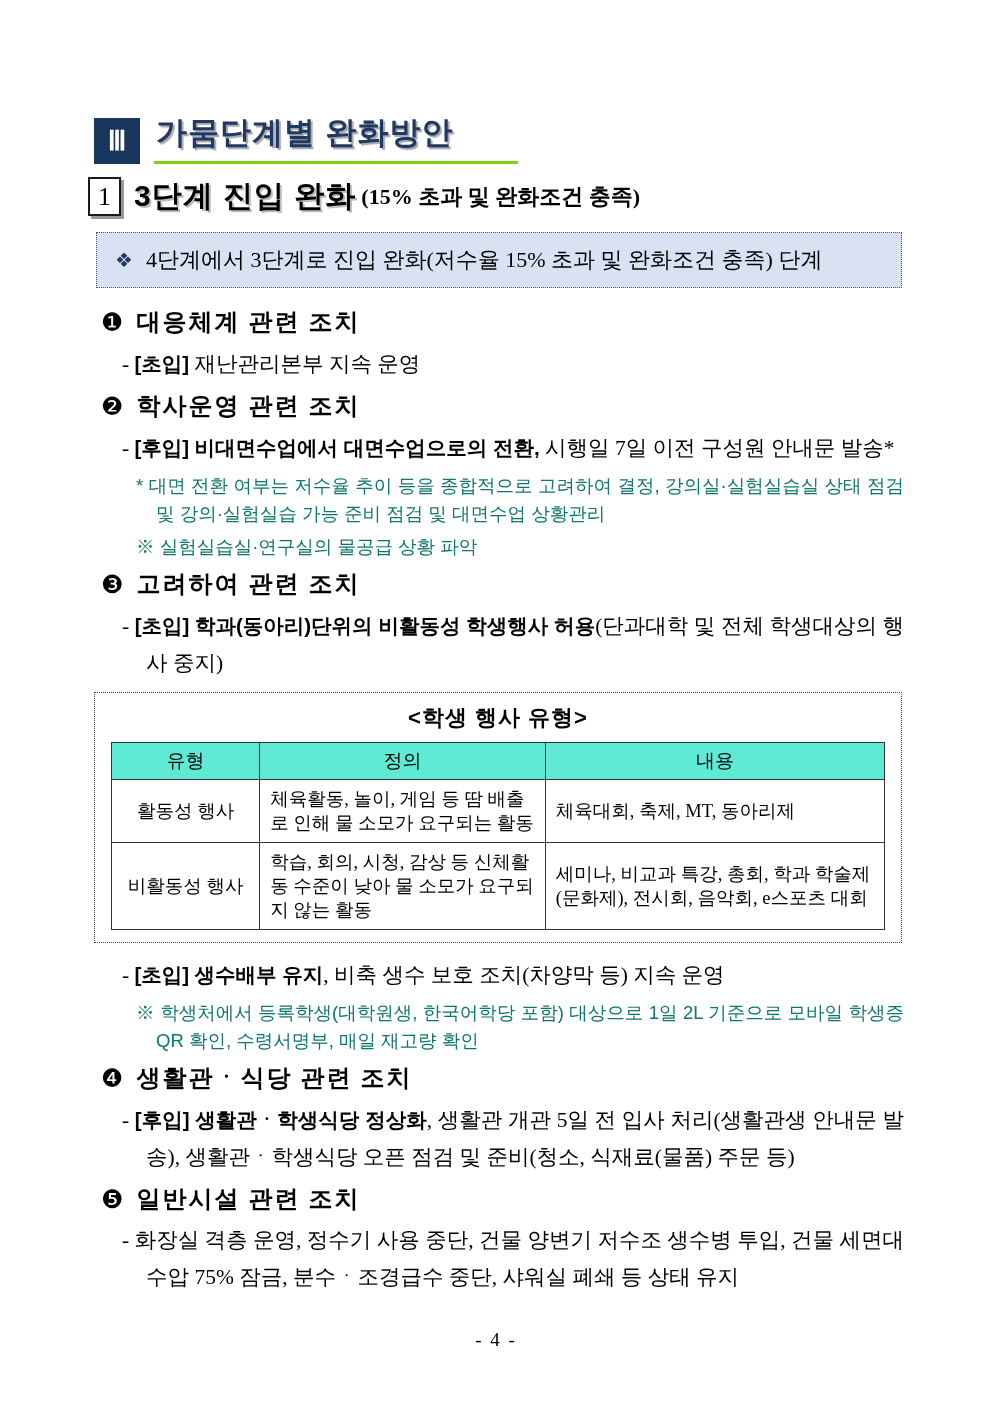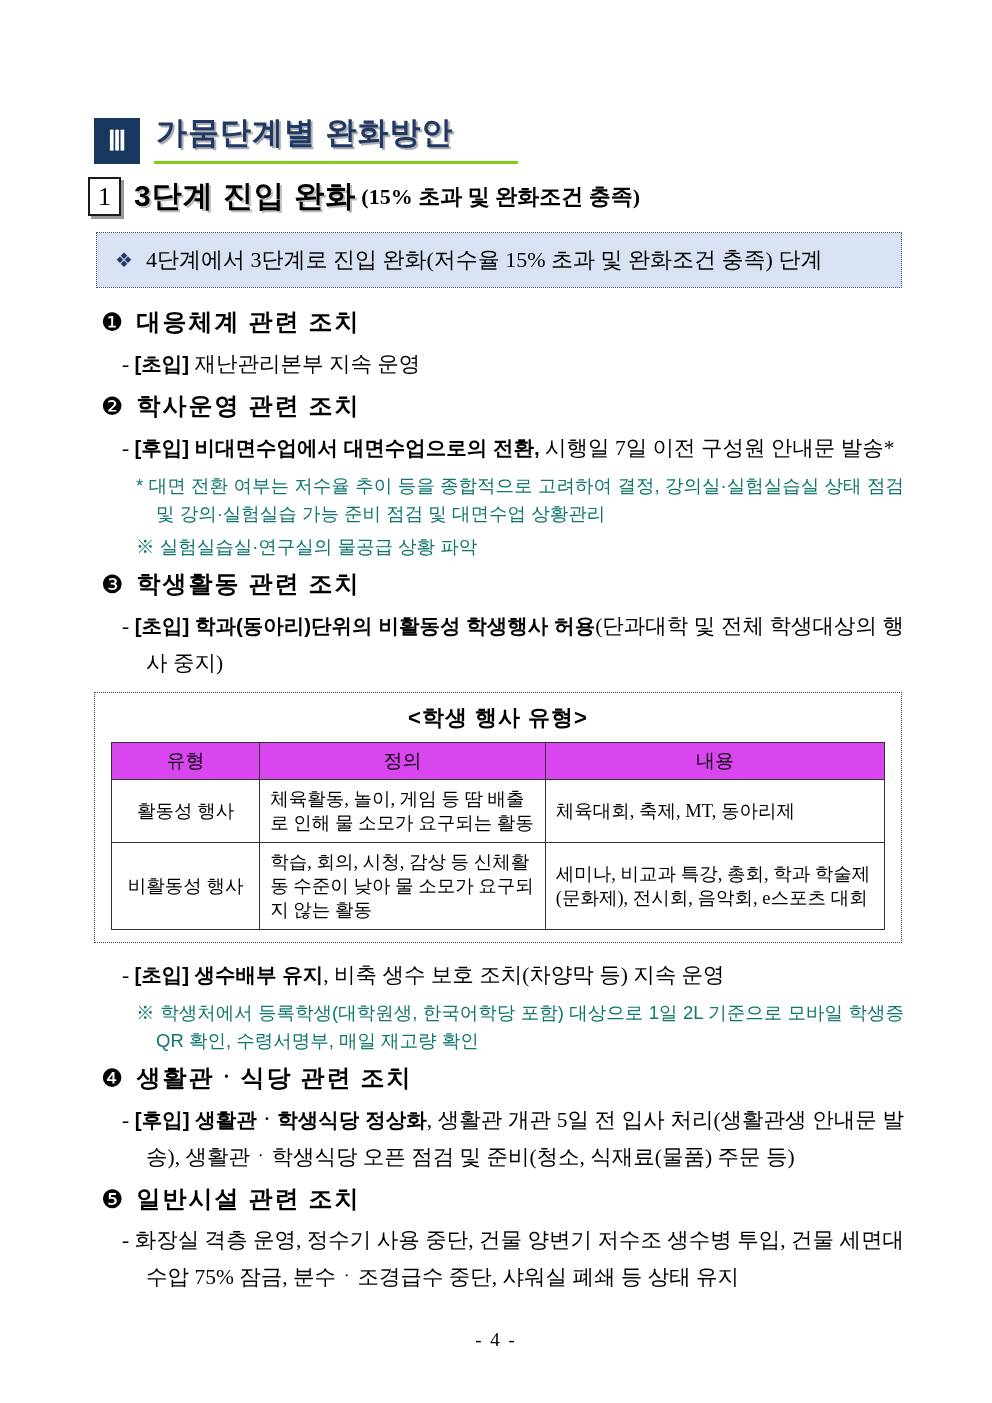--- a/index.html
+++ b/index.html
@@ -41,21 +41,21 @@
 
   .note{font-family:Liberation Sans, sans-serif;font-size:18.5px;line-height:28px;text-align:justify;
         margin:0 0 5px 48px;padding-left:20px;text-indent:-20px;color:#0f766e;}
 
   
   .table-box{border:1px dotted #444;margin:10px 2px 13px 6px;padding:8px 16px 12px;}
   .table-title{text-align:center;font-family:"Liberation Sans",sans-serif;font-weight:700;
                font-size:22px;letter-spacing:1px;margin:2px 0 9px;}
   table.event{width:100%;border-collapse:collapse;table-layout:fixed;}
   table.event th,table.event td{border:1.5px solid #333;}
-  table.event th{background:#d946ef;font-family:Liberation Mono, monospace;font-weight:400;
+  table.event th{background:#5eead4;font-family:Liberation Mono, monospace;font-weight:400;
                  font-size:19px;height:34px;}
   table.event td{font-family:Liberation Serif, serif;font-size:18.5px;line-height:24px;
                  padding:7px 10px;vertical-align:middle;}
   td.c1{text-align:center;padding:7px 4px;}
   .w1{width:19%}.w2{width:37%}.w3{width:44%}
 
   .footer{position:absolute;bottom:52px;left:0;width:100%;text-align:center;
           font-family:"Liberation Serif",serif;font-size:19px;letter-spacing:2px;}
 </style>
 </head>
@@ -109,21 +109,21 @@
     </div>
     <div class="note">
       <span>※</span>
       <span>실험실습실·연구실의 물공급 상황 파악</span>
     </div>
   </div>
 
   <div>
     <div class="sec-head">
       <span class="sec-num">❸</span>
-      <span class="sec-title">학생활동 관련 조치</span>
+      <span class="sec-title">고려하여 관련 조치</span>
     </div>
     <div class="item">
       <span>-</span>
       <span class="tag">[초입]</span>
       <span class="boldseg">학과(동아리)단위의 비활동성 학생행사 허용</span><span>(단과대학 및 전체 학생대상의 행사 중지)</span>
     </div>
 
     <div class="table-box">
       <div class="table-title">&lt;학생 행사 유형&gt;</div>
       <table class="event">

